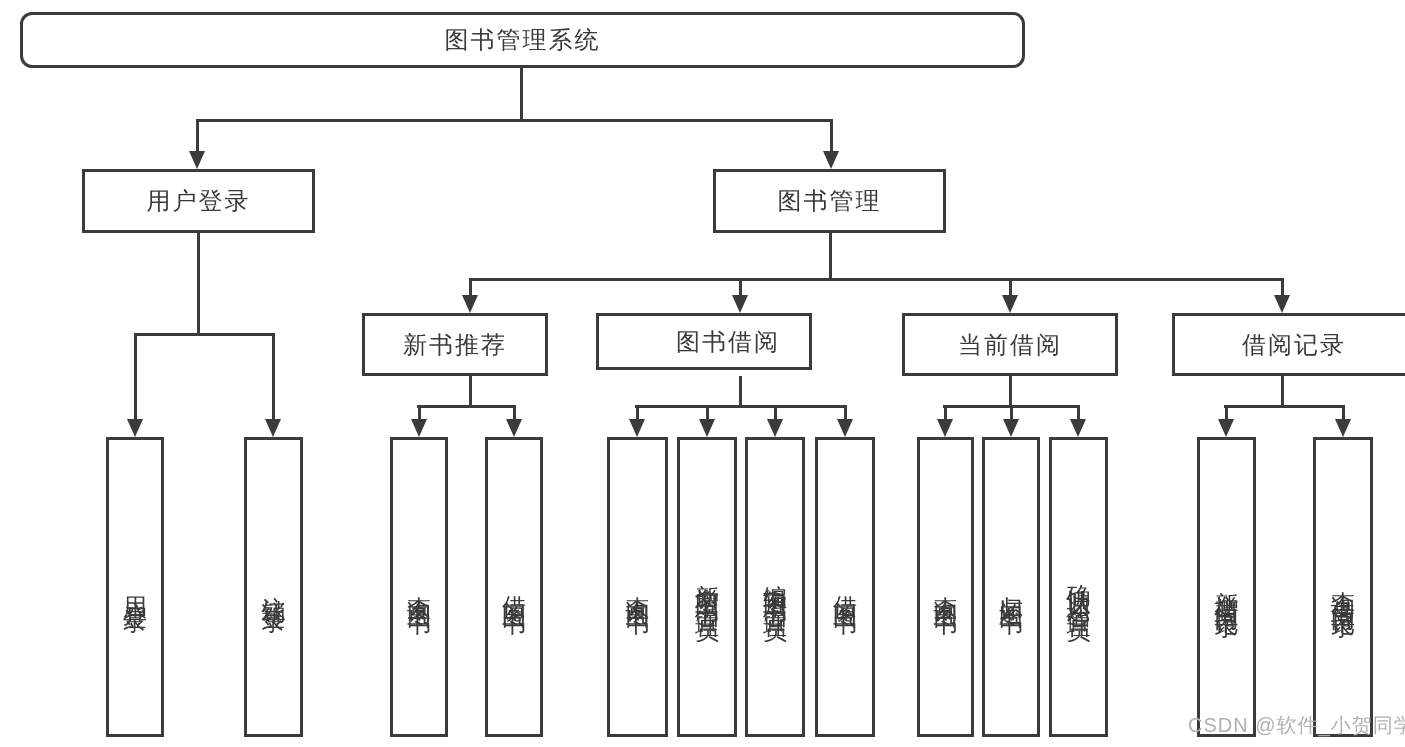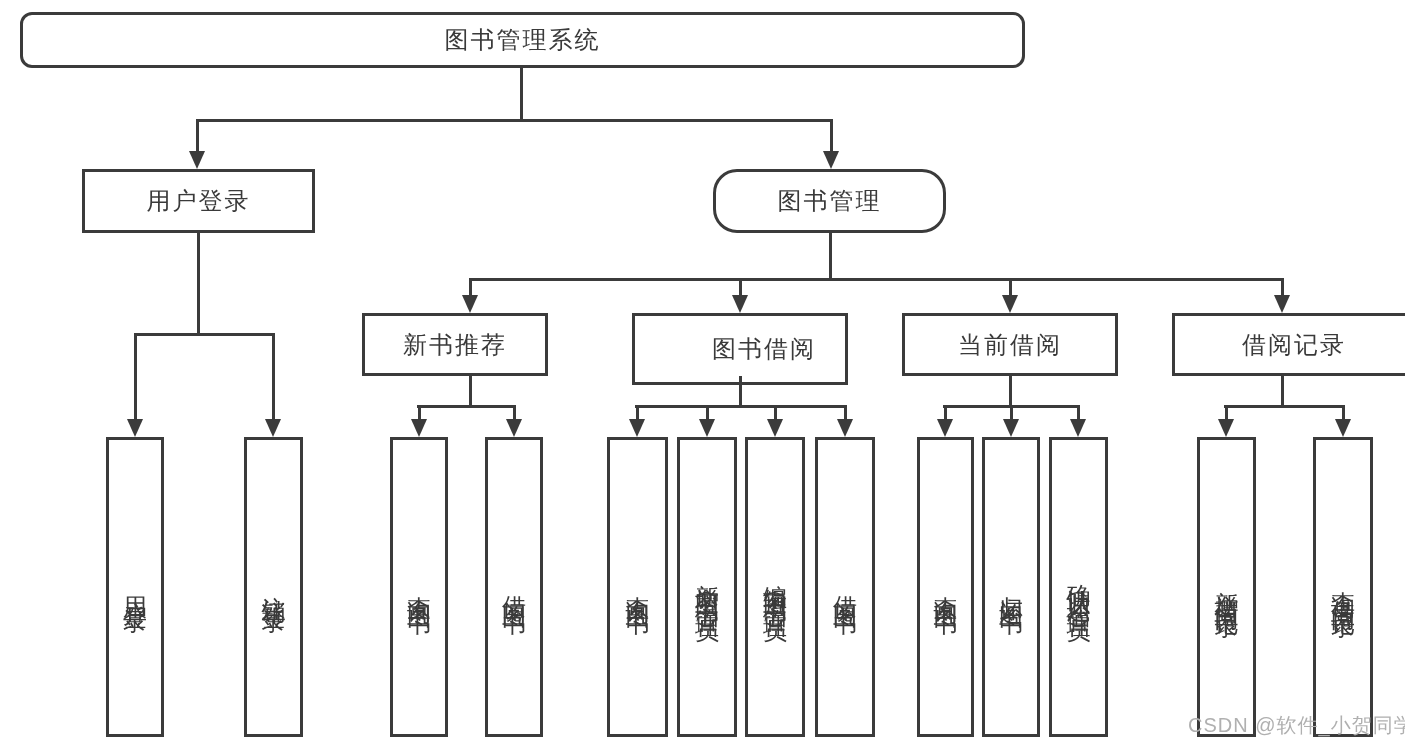--- a/index.html
+++ b/index.html
@@ -36,42 +36,42 @@
   <div class="box" style="left:20px;top:12px;width:1005px;height:56px;border-radius:12px;">图书管理系统</div>
 
   <div class="vl" style="left:520px;top:68px;height:53px;"></div>
   <div class="hl" style="left:196px;top:119px;width:637px;"></div>
   <div class="vl" style="left:196px;top:119px;height:34px;"></div>
   <div class="ar" style="left:189px;top:151px;"></div>
   <div class="vl" style="left:830px;top:119px;height:34px;"></div>
   <div class="ar" style="left:823px;top:151px;"></div>
 
   <div class="box" style="left:82px;top:169px;width:233px;height:64px;">用户登录</div>
-  <div class="box" style="left:713px;top:169px;width:233px;height:64px;border-radius:24px;">图书管理</div>
+  <div class="box" style="left:713px;top:169px;width:233px;height:64px;">图书管理</div>
 
   <div class="vl" style="left:197px;top:233px;height:103px;"></div>
   <div class="hl" style="left:134px;top:333px;width:141px;"></div>
   <div class="vl" style="left:134px;top:333px;height:88px;"></div>
   <div class="ar" style="left:127px;top:419px;"></div>
   <div class="vl" style="left:272px;top:333px;height:88px;"></div>
   <div class="ar" style="left:265px;top:419px;"></div>
 
   <div class="vl" style="left:829px;top:233px;height:47px;"></div>
   <div class="hl" style="left:469px;top:278px;width:814px;"></div>
   <div class="vl" style="left:469px;top:278px;height:19px;"></div>
   <div class="ar" style="left:462px;top:295px;"></div>
   <div class="vl" style="left:739px;top:278px;height:19px;"></div>
   <div class="ar" style="left:732px;top:295px;"></div>
   <div class="vl" style="left:1009px;top:278px;height:19px;"></div>
   <div class="ar" style="left:1002px;top:295px;"></div>
   <div class="vl" style="left:1281px;top:278px;height:19px;"></div>
   <div class="ar" style="left:1274px;top:295px;"></div>
 
   <div class="box" style="left:362px;top:313px;width:186px;height:63px;">新书推荐</div>
-  <div class="box" style="left:632px;top:313px;width:216px;height:72px;padding-left:48px;">图书借阅</div>
+  <div class="box" style="left:596px;top:313px;width:216px;height:57px;padding-left:48px;">图书借阅</div>
   <div class="box" style="left:902px;top:313px;width:216px;height:63px;">当前借阅</div>
   <div class="box" style="left:1172px;top:313px;width:244px;height:63px;">借阅记录</div>
 
   <div class="vl" style="left:469px;top:376px;height:32px;"></div>
   <div class="hl" style="left:417px;top:405px;width:99px;"></div>
   <div class="vl" style="left:418px;top:405px;height:16px;"></div>
   <div class="ar" style="left:411px;top:419px;"></div>
   <div class="vl" style="left:513px;top:405px;height:16px;"></div>
   <div class="ar" style="left:506px;top:419px;"></div>
 

